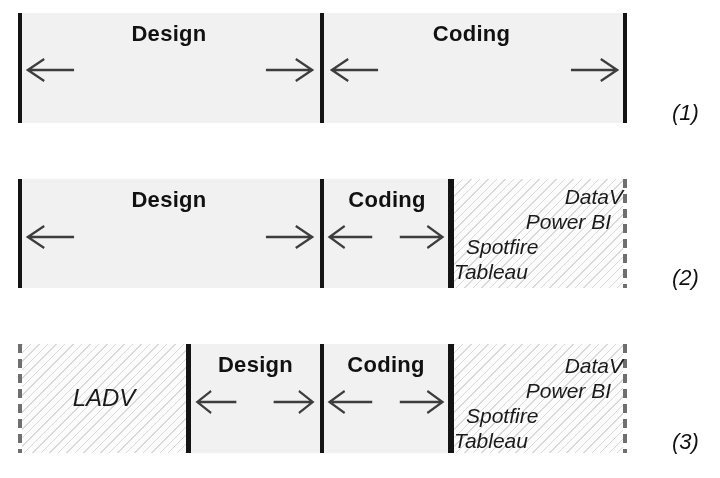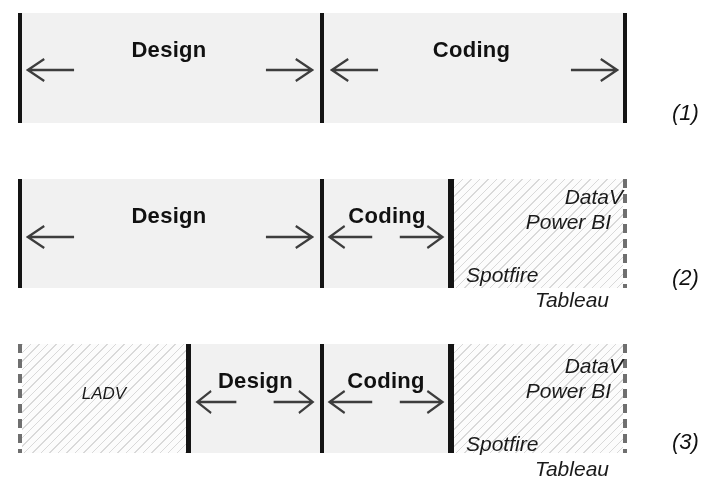--- a/index.html
+++ b/index.html
@@ -7,30 +7,30 @@
   .canvas{position:relative;width:720px;height:478px;background:#ffffff;overflow:hidden;}
   .row{position:absolute;left:18px;width:609px;}
   .graybox{position:absolute;top:0;bottom:0;background:#f1f1f1;}
   .hatch{position:absolute;top:0;bottom:0;
          background:repeating-linear-gradient(135deg,#d9d9d9 0 1px,#fcfcfc 1px 6px);}
   .bar{position:absolute;top:0;bottom:0;width:4px;background:#141414;}
   .bar.thick{width:6px;}
   .dashline{position:absolute;top:0;bottom:0;width:4px;
             background:repeating-linear-gradient(to bottom,#6f6f6f 0 9px,transparent 9px 15px);}
   .phase-label{position:absolute;top:8px;font-weight:bold;font-size:22px;color:#111;
-               text-align:center;letter-spacing:0.3px;margin-top:16px;}
+               text-align:center;letter-spacing:0.3px;}
   .arrow{position:absolute;height:28px;}
   .arrow path{stroke:#3d3d3d;stroke-width:2.4;fill:none;}
   .tools{position:absolute;font-style:italic;font-size:21px;line-height:25px;color:#1a1a1a;}
   .tool-line{white-space:nowrap;}
   .tl-0{text-align:right;padding-left:28px;}
   .tl-1{text-align:right;padding-right:12px;padding-left:32px;}
-  .tl-2{text-align:left;padding-left:12px;margin-top:28px;}
-  .tl-3{text-align:right;padding-right:14px;}
-  .ladv{position:absolute;font-style:italic;font-size:17px;color:#1a1a1a;text-align:center;}
+  .tl-2{text-align:left;padding-left:12px;}
+  .tl-3{padding-right:14px;}
+  .ladv{position:absolute;font-style:italic;font-size:24px;color:#1a1a1a;text-align:center;}
   .marker{position:absolute;left:672px;font-style:italic;font-size:22px;color:#111;}
 </style>
 </head>
 <body>
 
 <div class="canvas">
 
   <div class="row" style="top:13px;height:110px;">
     <div class="graybox" style="left:0;width:609px;"></div>
     <div class="bar" style="left:0;"></div>

